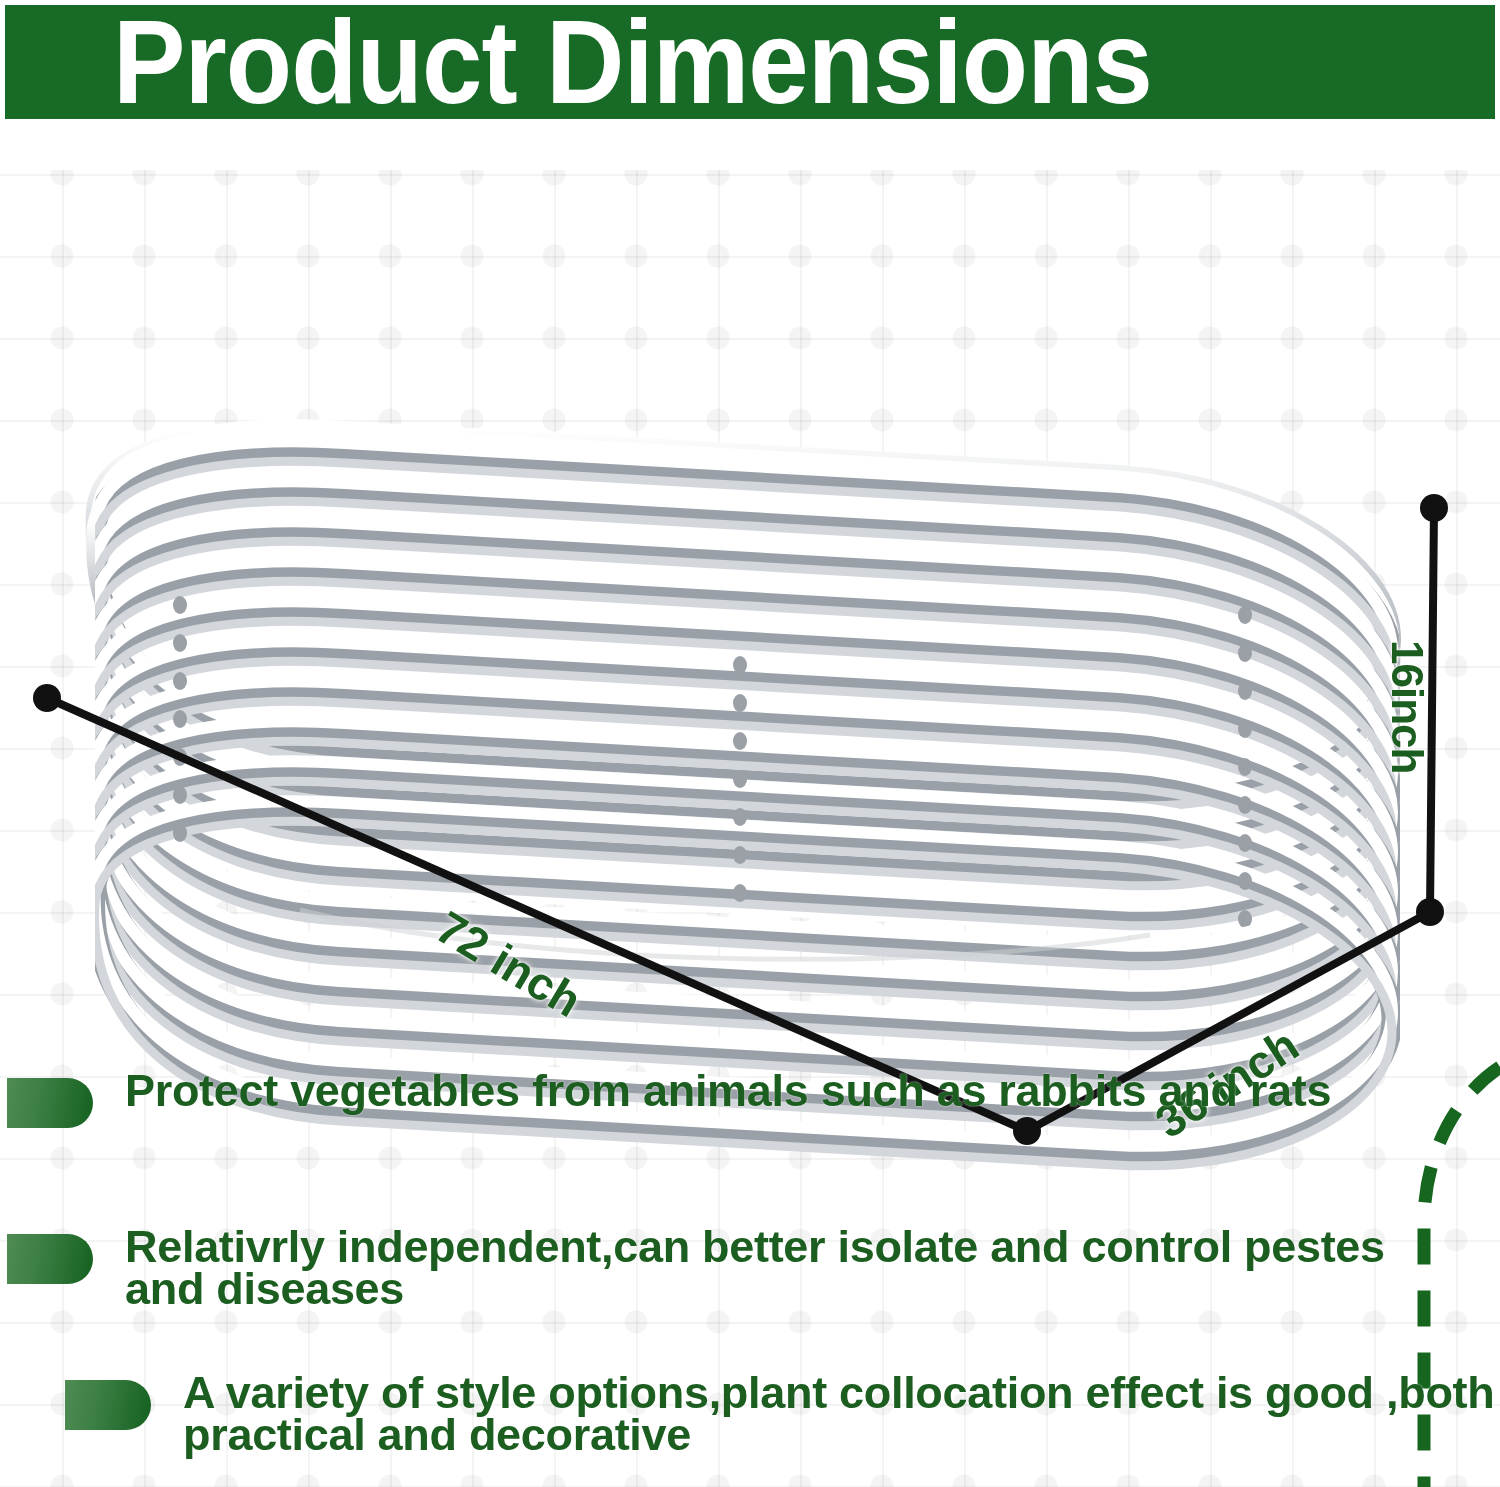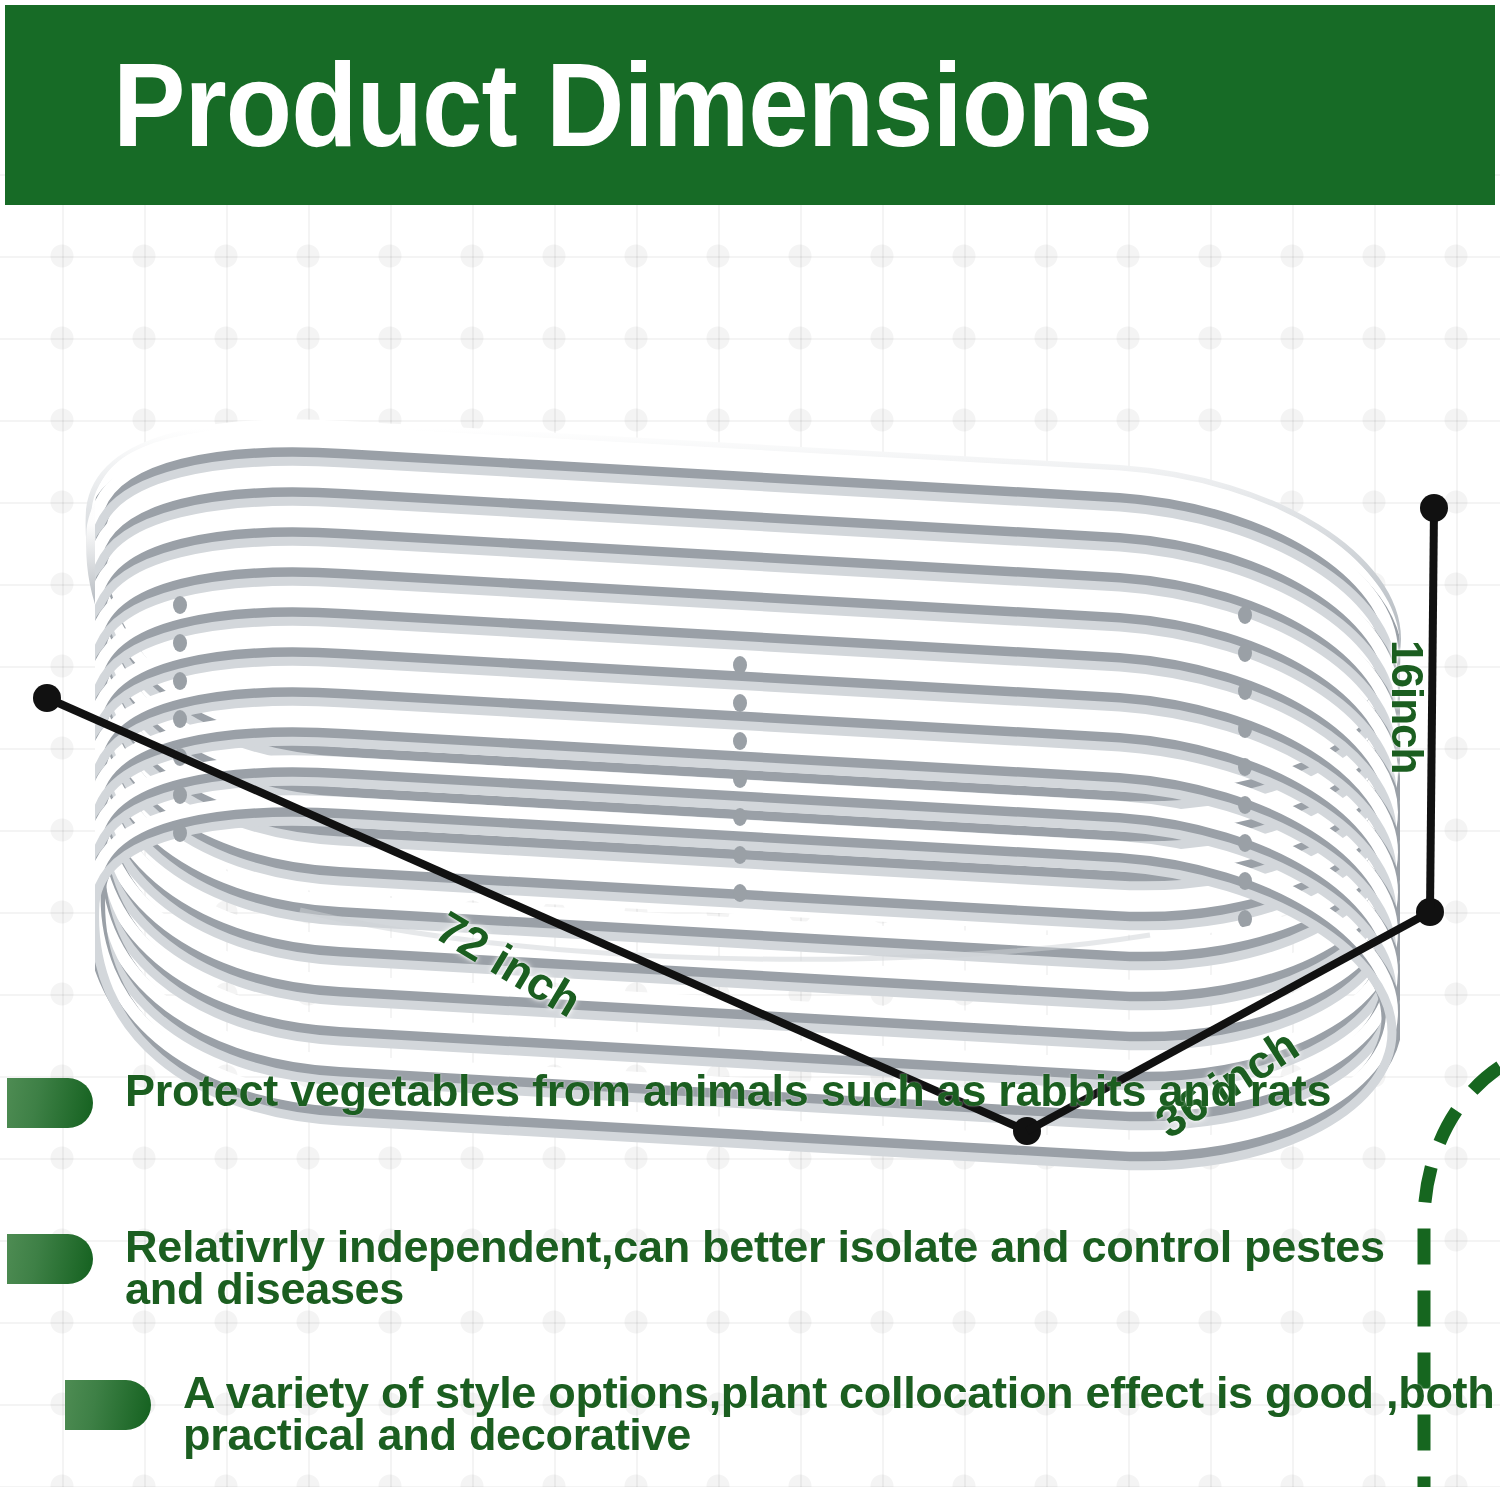--- a/index.html
+++ b/index.html
@@ -30,21 +30,21 @@
       radial-gradient(circle at 82px 0, rgba(0,0,0,0.05) 0 11px, transparent 12px),
       radial-gradient(circle at 0 82px, rgba(0,0,0,0.05) 0 11px, transparent 12px),
       radial-gradient(circle at 82px 82px, rgba(0,0,0,0.05) 0 11px, transparent 12px);
     background-size:82px 82px;
     background-position:-20px 4px;
     opacity:.9;
   }
 
   
   #header-banner{
-    position:absolute; left:5px; top:5px; width:1490px; height:200px;
+    position:absolute; left:5px; top:5px; width:1490px; height:114px;
     background:#176B26;
     z-index:5;
     display:flex; align-items:center;
   }
   #page-title{
     color:#ffffff;
     font-family:"Liberation Sans Narrow","Liberation Sans",sans-serif;
     font-weight:bold;
     font-size:118px;
     line-height:1;

